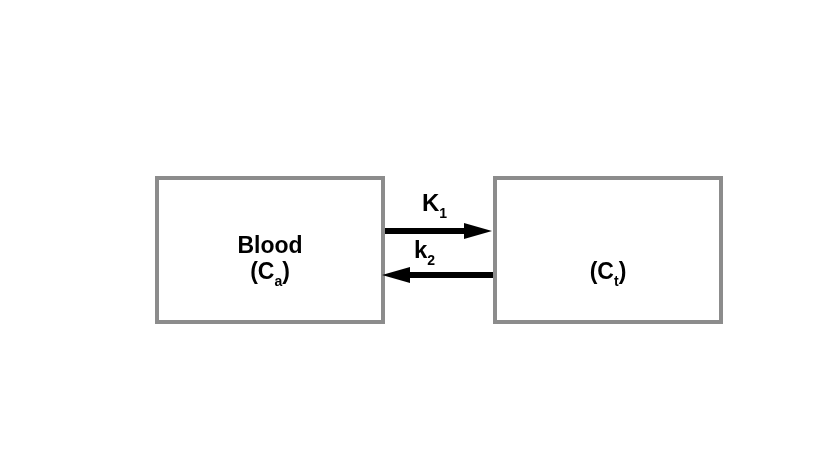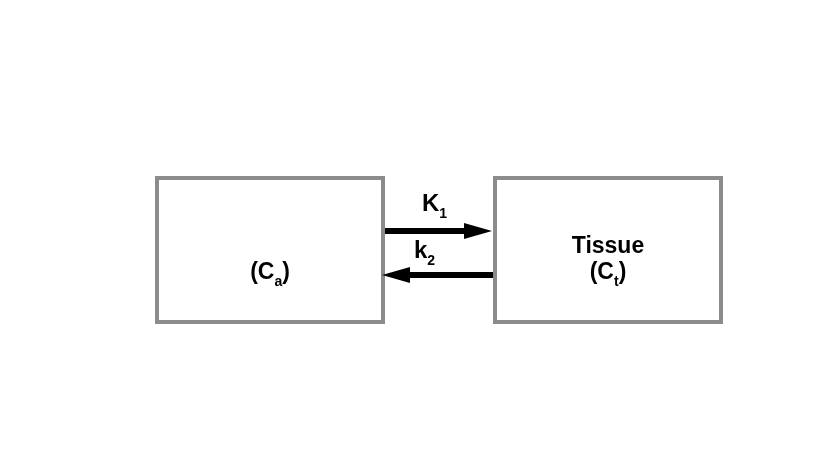--- a/index.html
+++ b/index.html
@@ -70,28 +70,28 @@
   .k1-label { left: 422px; top: 190px; }
   .k2-label { left: 414px; top: 237px; }
 </style>
 </head>
 <body>
 
 <div class="canvas">
 
   <div class="compartment-box box-blood">
     <div class="box-text">
-      <br>
+      <span>Blood</span><br>
       <span><span>(C</span><span class="sub">a</span><span>)</span></span>
     </div>
   </div>
 
   <div class="compartment-box box-tissue">
     <div class="box-text">
-      <span>Tissue</span><br>
+      <br>
       <span><span>(C</span><span class="sub">t</span><span>)</span></span>
     </div>
   </div>
 
   <div class="rate-label k1-label"><span>K</span><span class="sub">1</span></div>
   <div class="arrow-line k1-line"></div>
   <div class="arrow-head k1-head"></div>
 
   <div class="rate-label k2-label"><span>k</span><span class="sub">2</span></div>
   <div class="arrow-line k2-line"></div>

